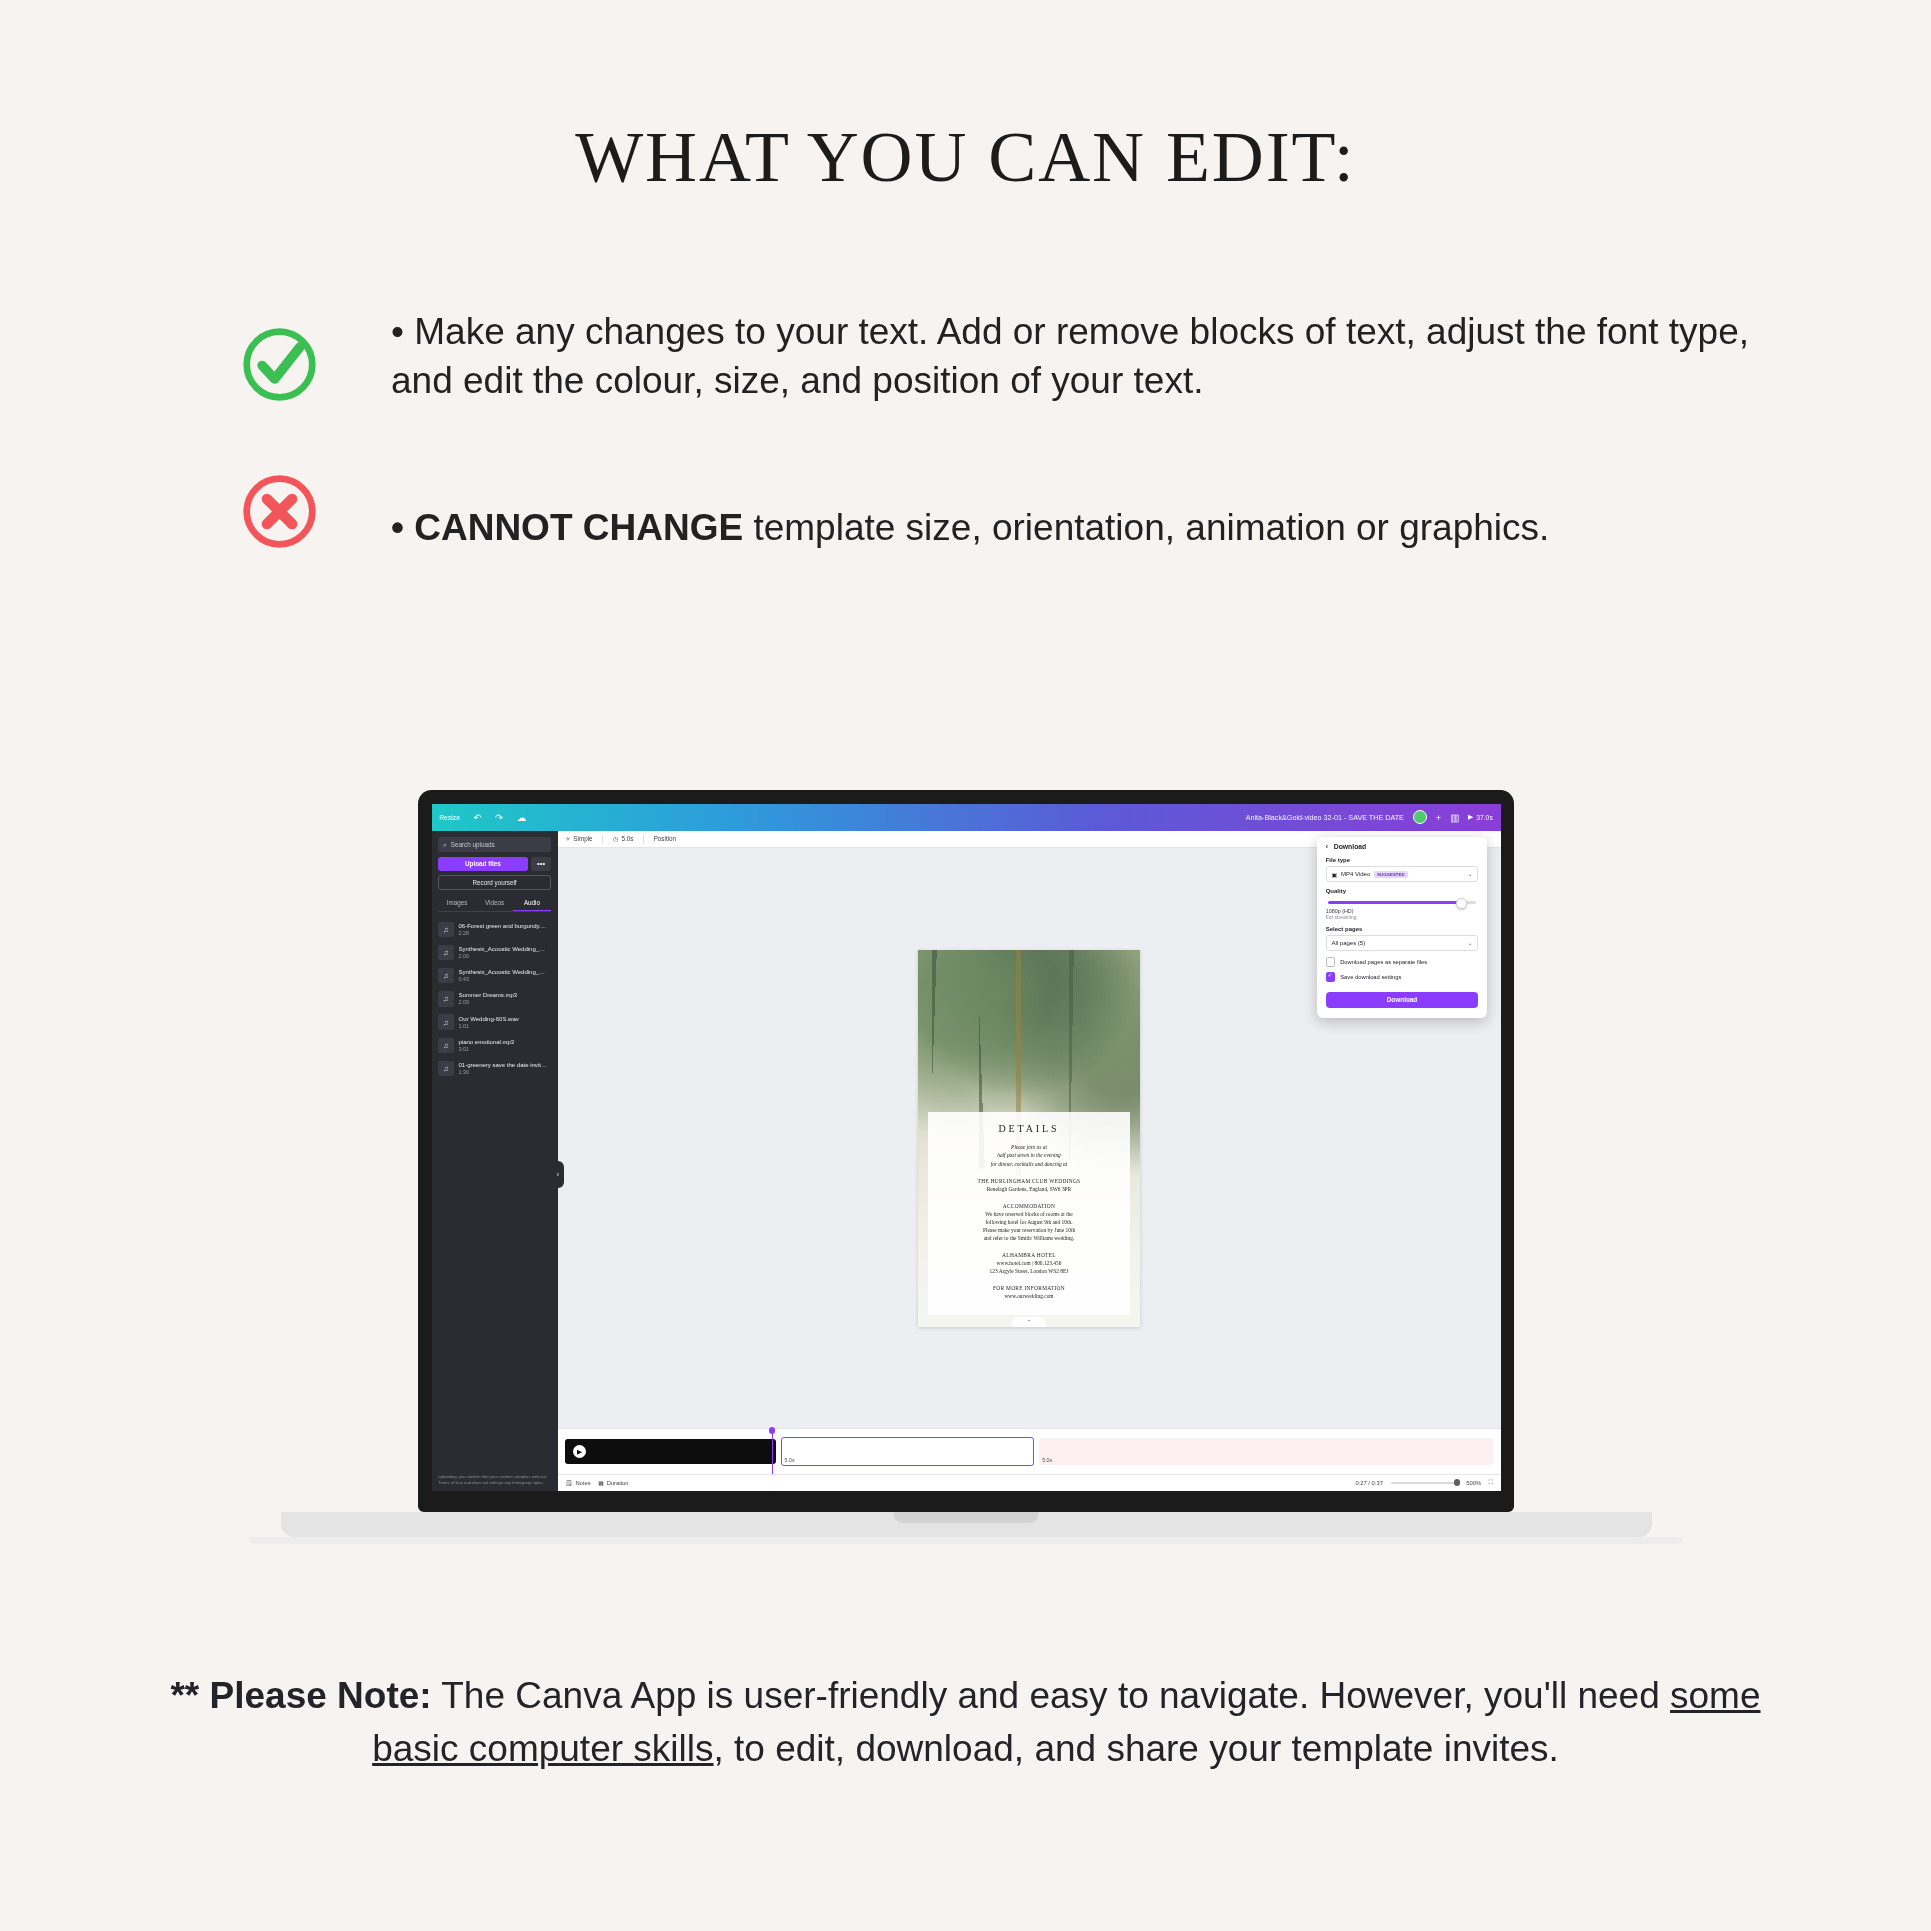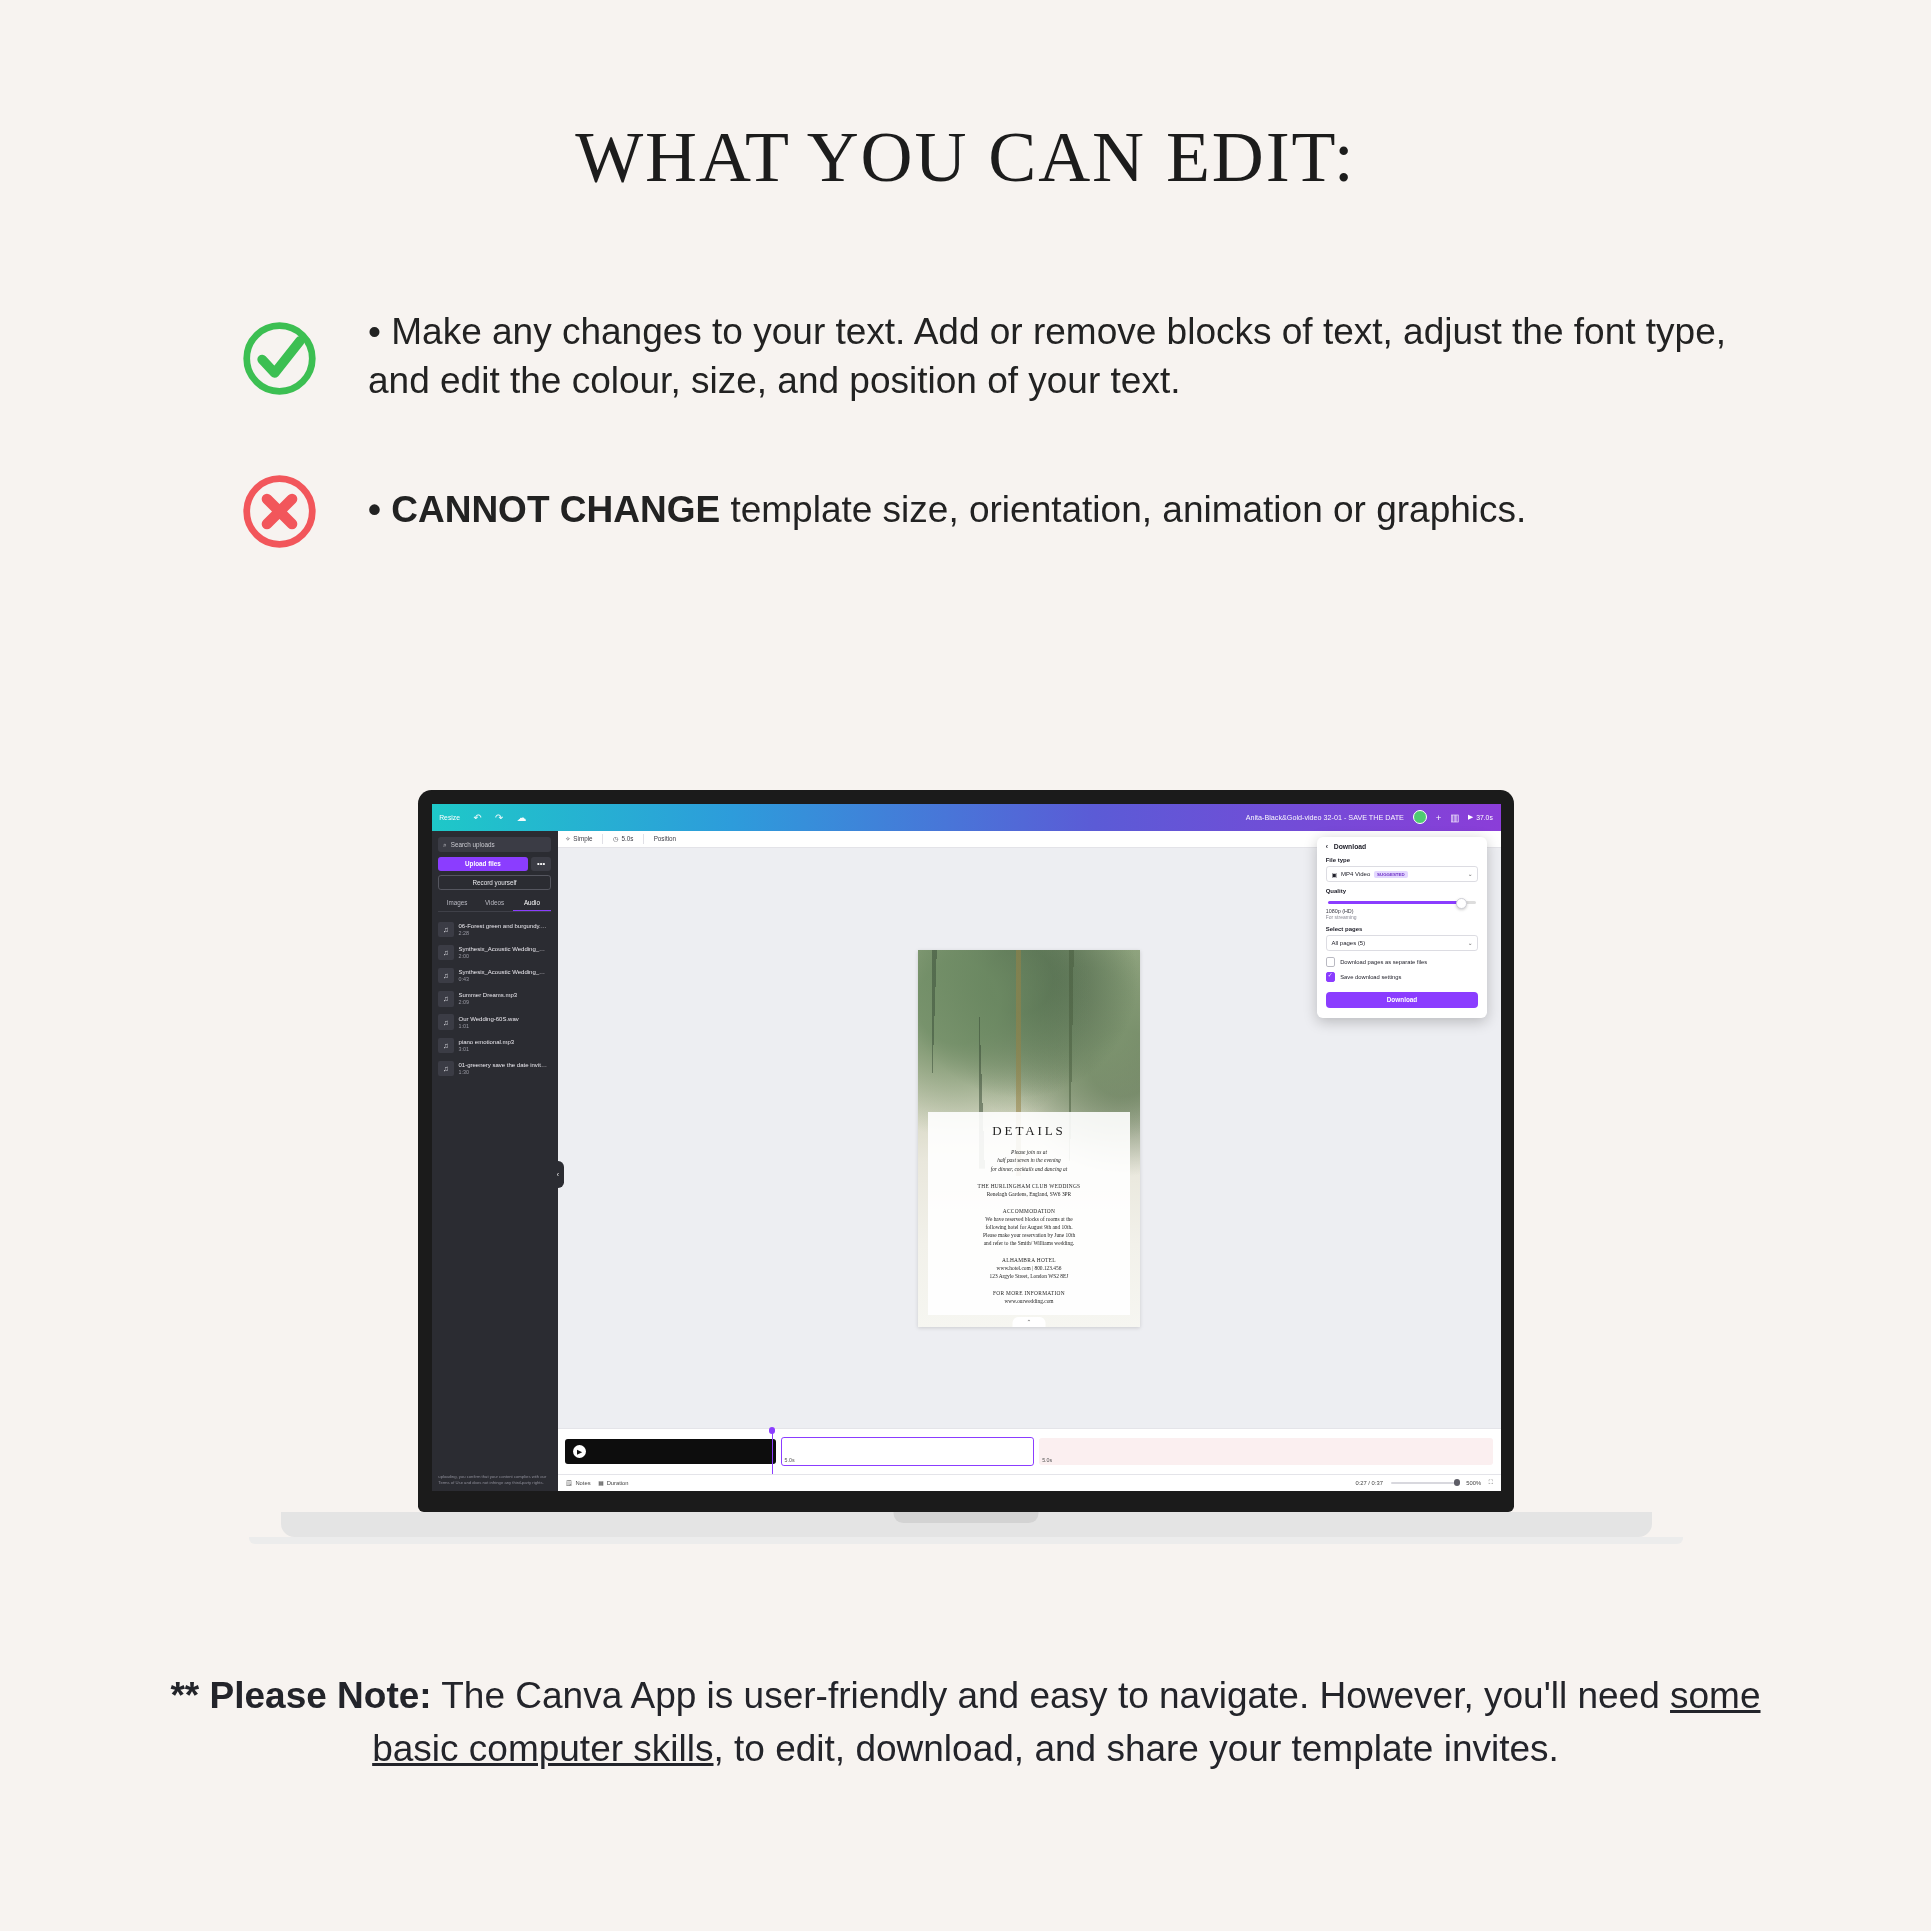--- a/index.html
+++ b/index.html
@@ -27,22 +27,23 @@
     font-weight: 400;
   }
 
   
   .bullets {
     margin: 108px 0 0 0;
     padding: 0 0 0 239px;
   }
   .bullet-row {
     display: flex;
-    align-items: center;
+    align-items: flex-end;
     margin-bottom: 48px;
+    gap: 23px;
   }
   .bullet-row.spaced { margin-bottom: 62px; }
   .mark {
     width: 81px;
     height: 81px;
     flex: 0 0 81px;
     position: relative;
     margin-top: 3.9px;
   }
   .mark svg { display: block; }
@@ -298,21 +299,21 @@
     left: 9.7px; right: 9.7px;
     top: 162px;
     bottom: 11.6px;
     background: rgba(255,255,255,.9);
     font-family: "Liberation Serif", serif;
     color: #1f1f1f;
     text-align: center;
     padding: 11.6px 9.7px 0 9.7px;
     box-sizing: border-box;
   }
-  .card-h { font-size: 13px; letter-spacing: 2.9px; margin-bottom: 8.7px; }
+  .card-h { font-size: 10px; letter-spacing: 2.9px; margin-bottom: 8.7px; }
   .card-it { font-style: italic; font-size: 5.4px; line-height: 1.55; }
   .card-block { font-size: 5.4px; line-height: 1.5; margin-top: 8.7px; }
   .card-block .cap { letter-spacing: 0.3px; }
   .refresh-badge {
     position: absolute;
     top: 17.4px; right: 25px;
     width: 12.6px; height: 12.6px;
     border-radius: 50%;
     background: #fff;
     display: flex; align-items: center; justify-content: center;

